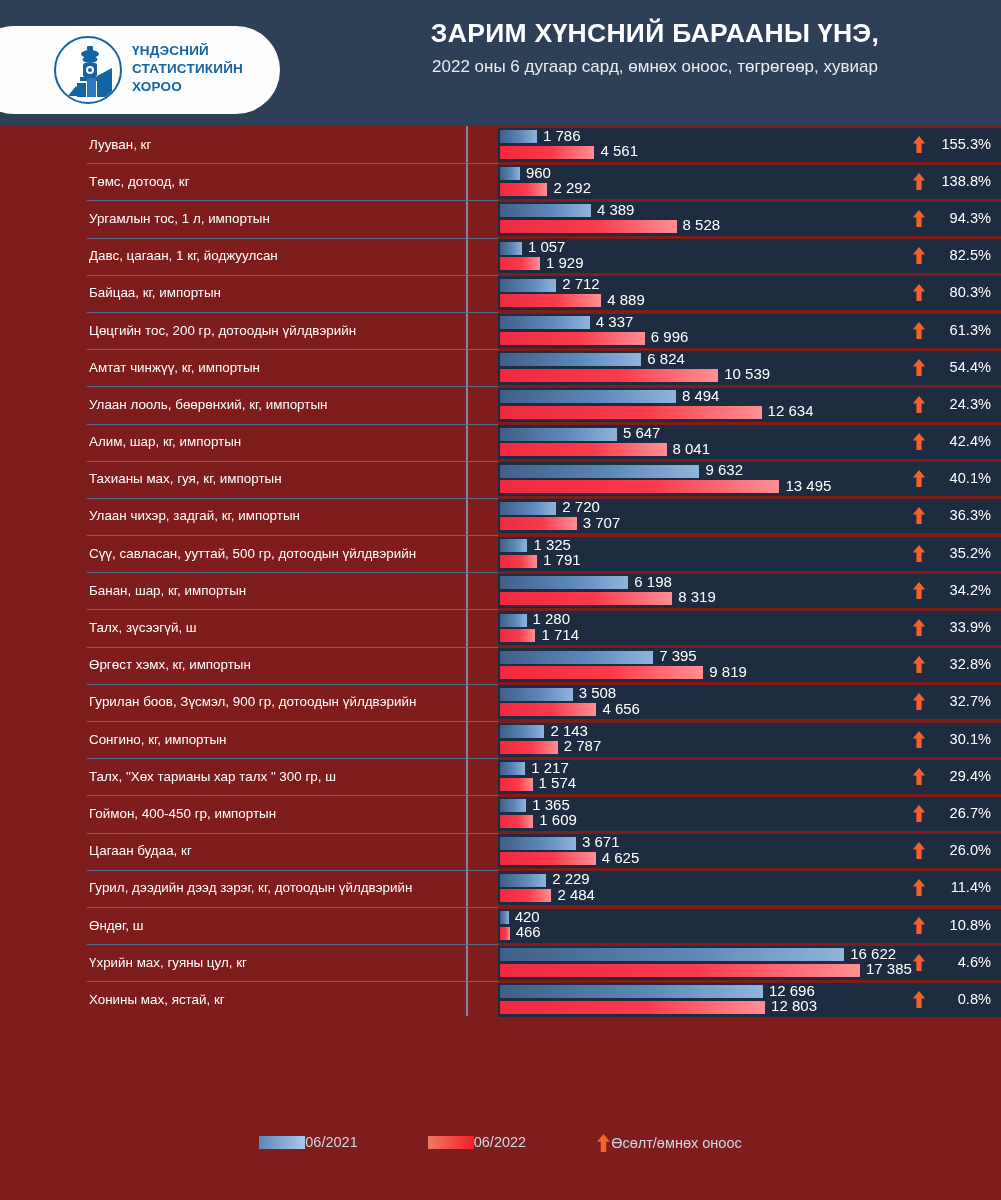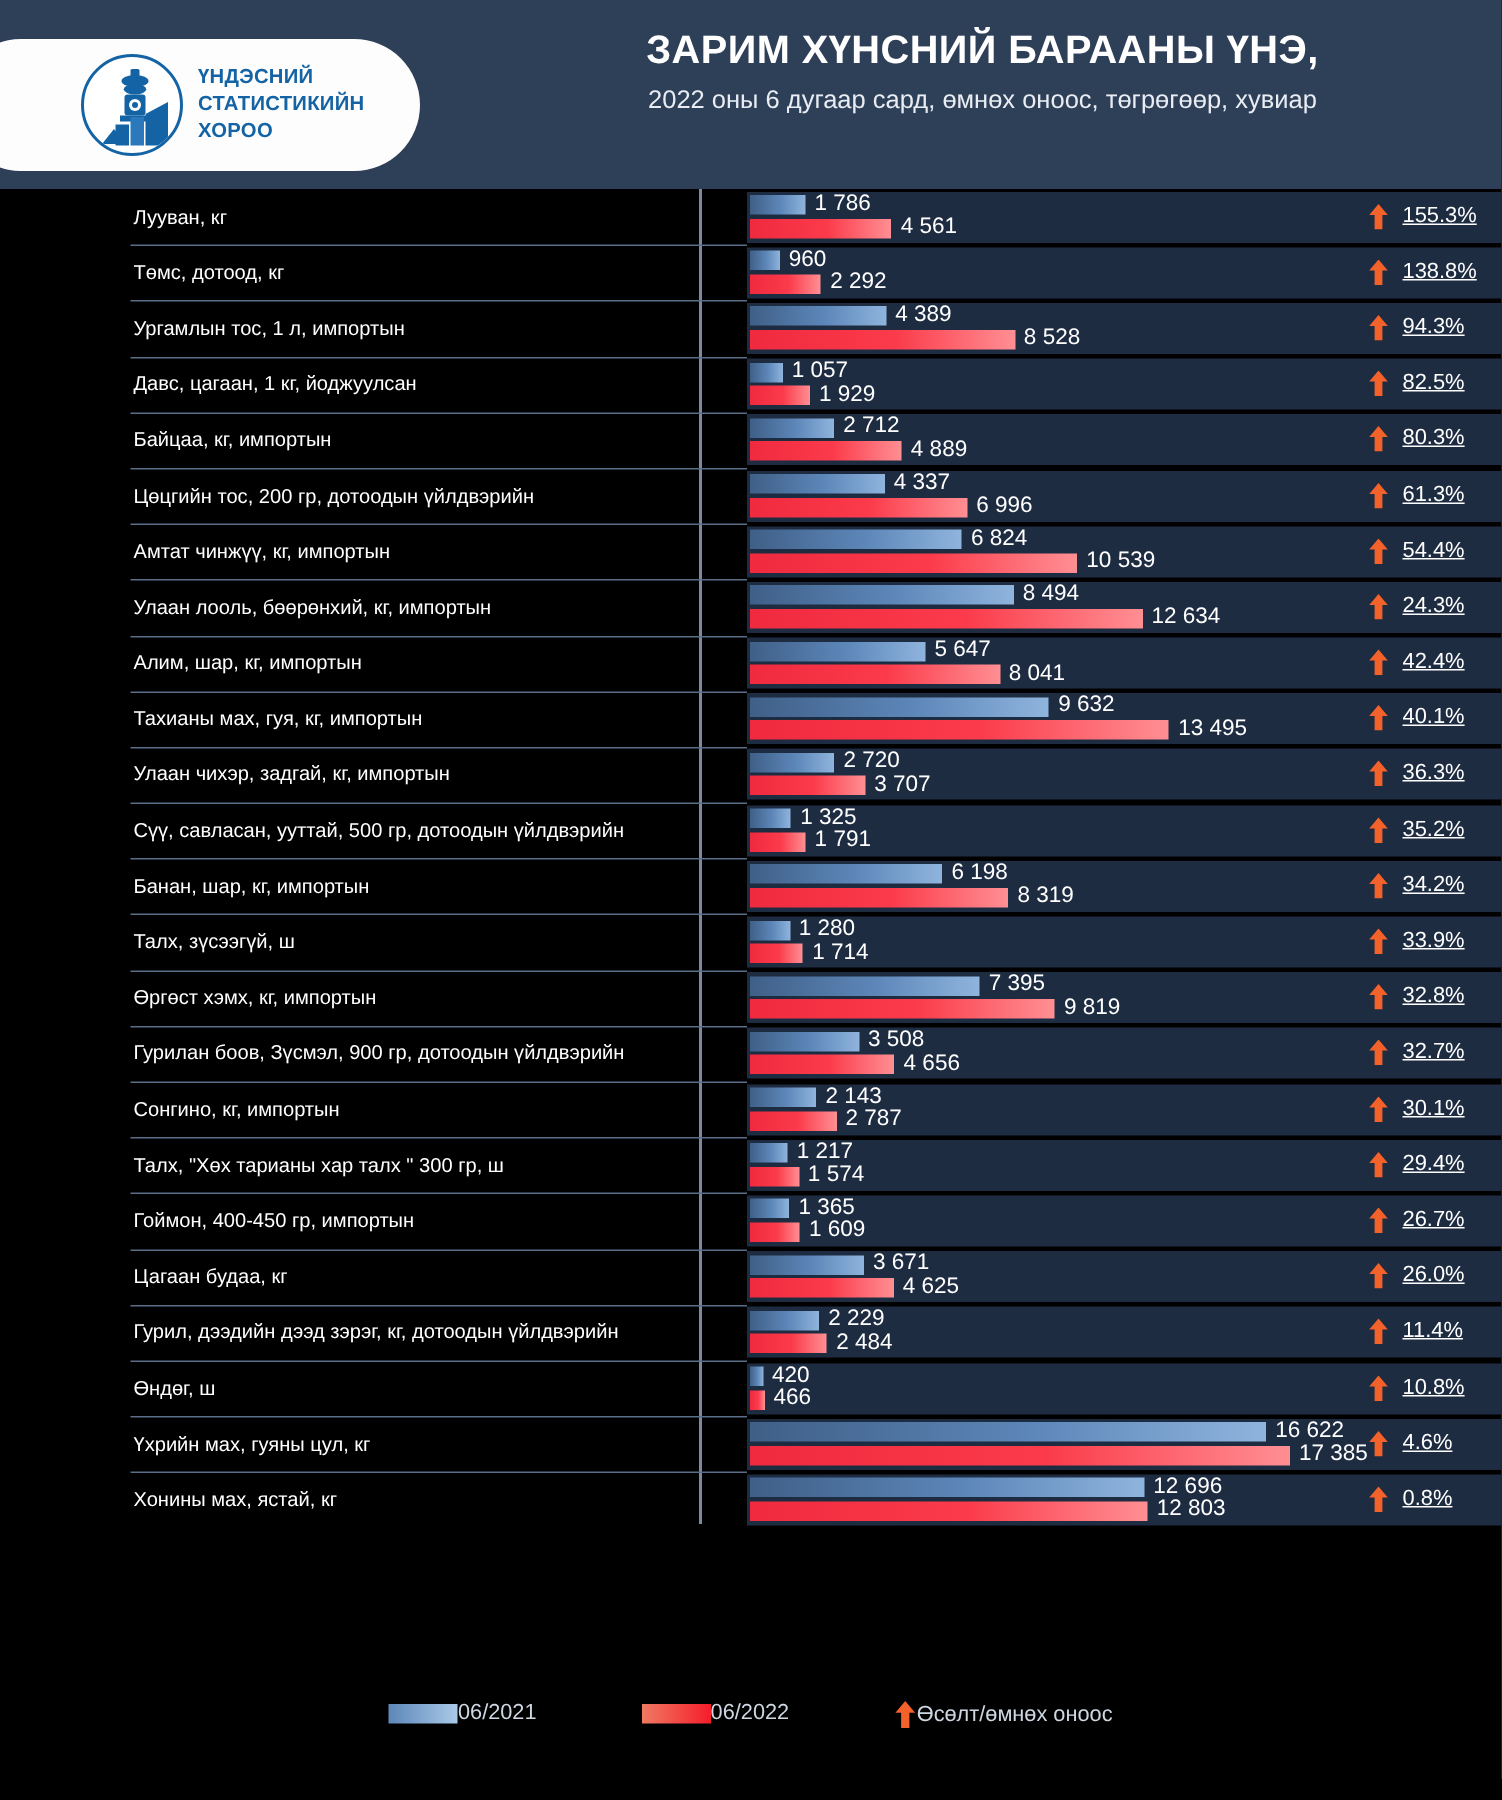--- a/index.html
+++ b/index.html
@@ -5,21 +5,21 @@
   * { box-sizing: border-box; margin: 0; padding: 0; }
   html, body {
     width: 1001px; height: 1200px;
     background: #32435d;
     font-family: "Liberation Sans", "DejaVu Sans", sans-serif;
     overflow: hidden;
   }
   #page {
     position: relative;
     width: 1001px; height: 1200px;
-    background: #000000;
+    background: #7f1d1d;
   }
 
   
   #header {
     position: absolute; left: 0; top: 0;
     width: 1001px; height: 126px;
     background: #2e3f58;
   }
   #logo-pill {
     position: absolute; left: -30px; top: 26px;
@@ -119,23 +119,22 @@
   .bar-val.v2021 { top: 1px; }
   .bar-val.v2022 { top: 16.5px; }
 
   .pct-wrap {
     position: absolute; right: 12px; top: 8px;
     display: flex; align-items: center; gap: 9px;
   }
   .pct-arrow { width: 14px; height: 17px; display: block; }
   .pct-txt {
     color: #ffffff; font-size: 14.6px;
-    min-width: 56px; 
+    min-width: 56px; text-align: right;
     line-height: 17px;
-    text-decoration: underline;
   }
 
   
   #legend {
     position: absolute; left: 0; top: 1116px;
     width: 1001px; height: 84px;
     display: flex; align-items: flex-start; justify-content: center;
     gap: 70px; padding-top: 18px;
   }
   .leg-item { display: flex; align-items: center; }

